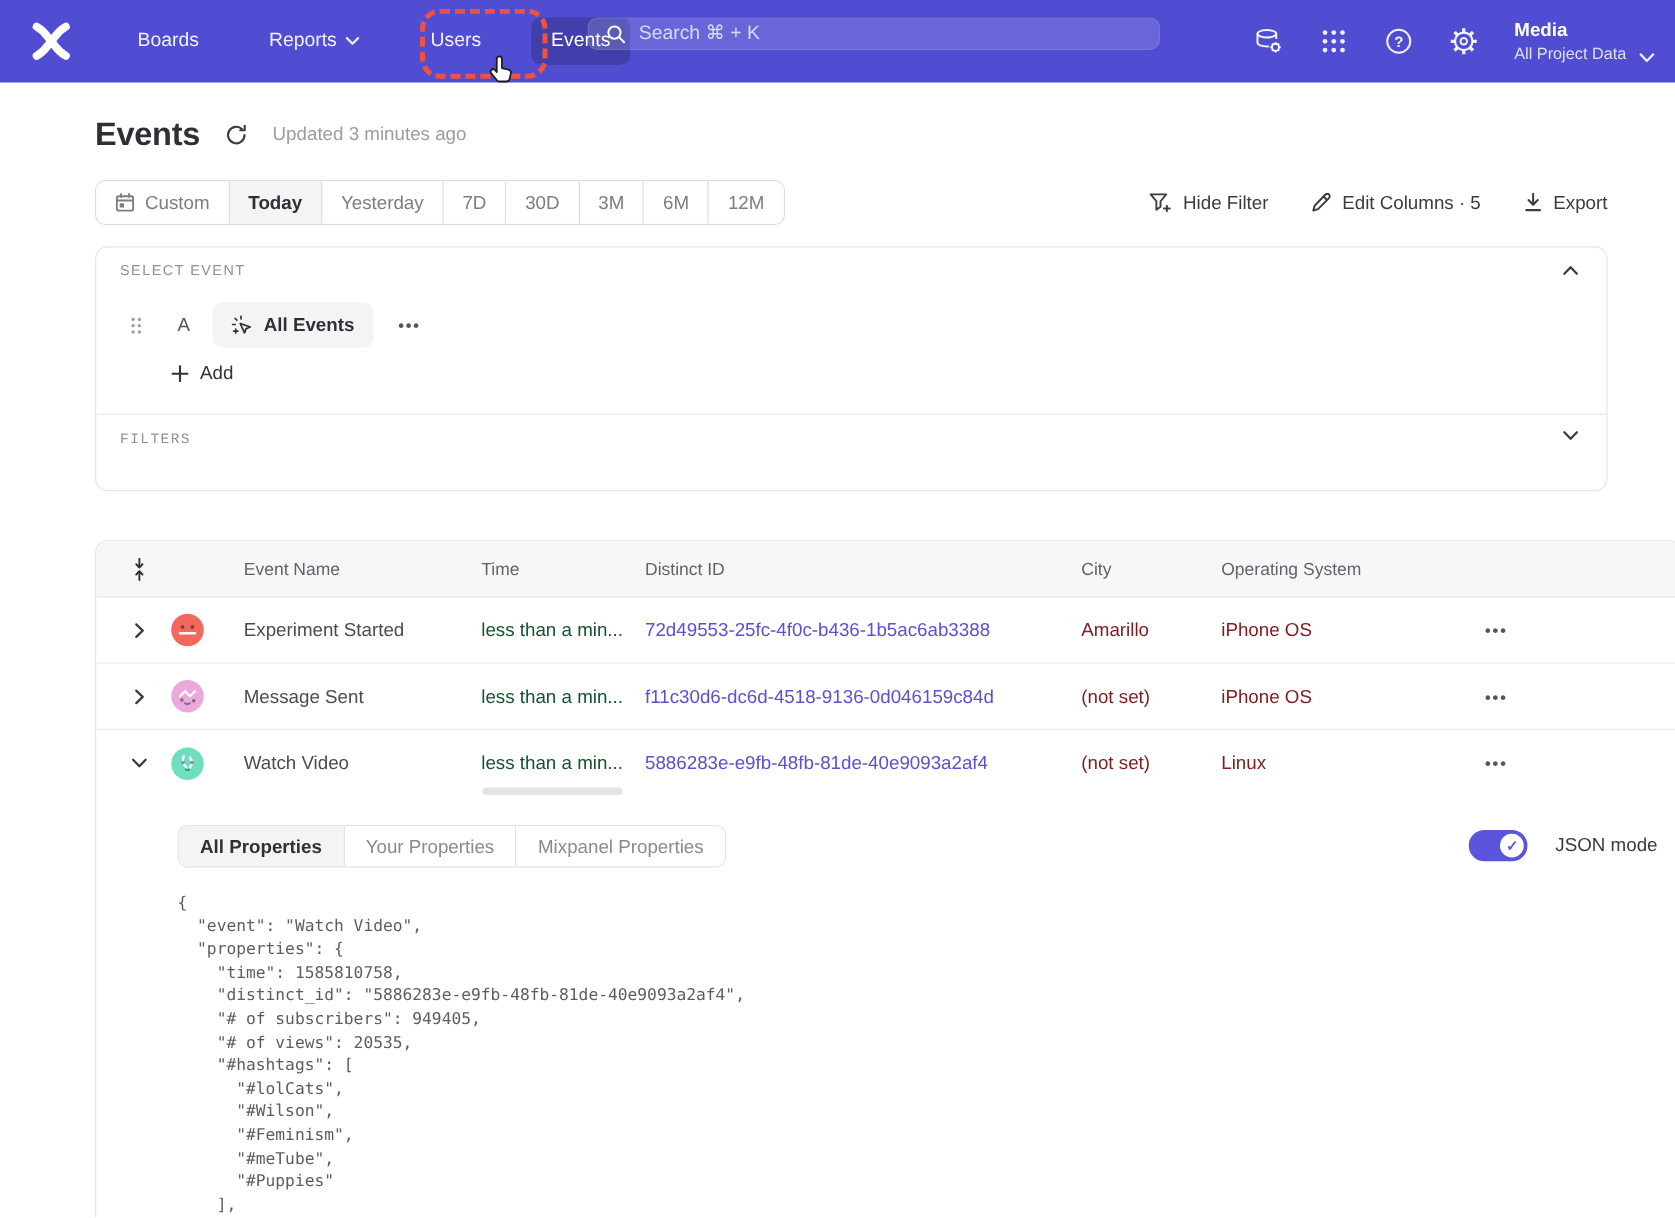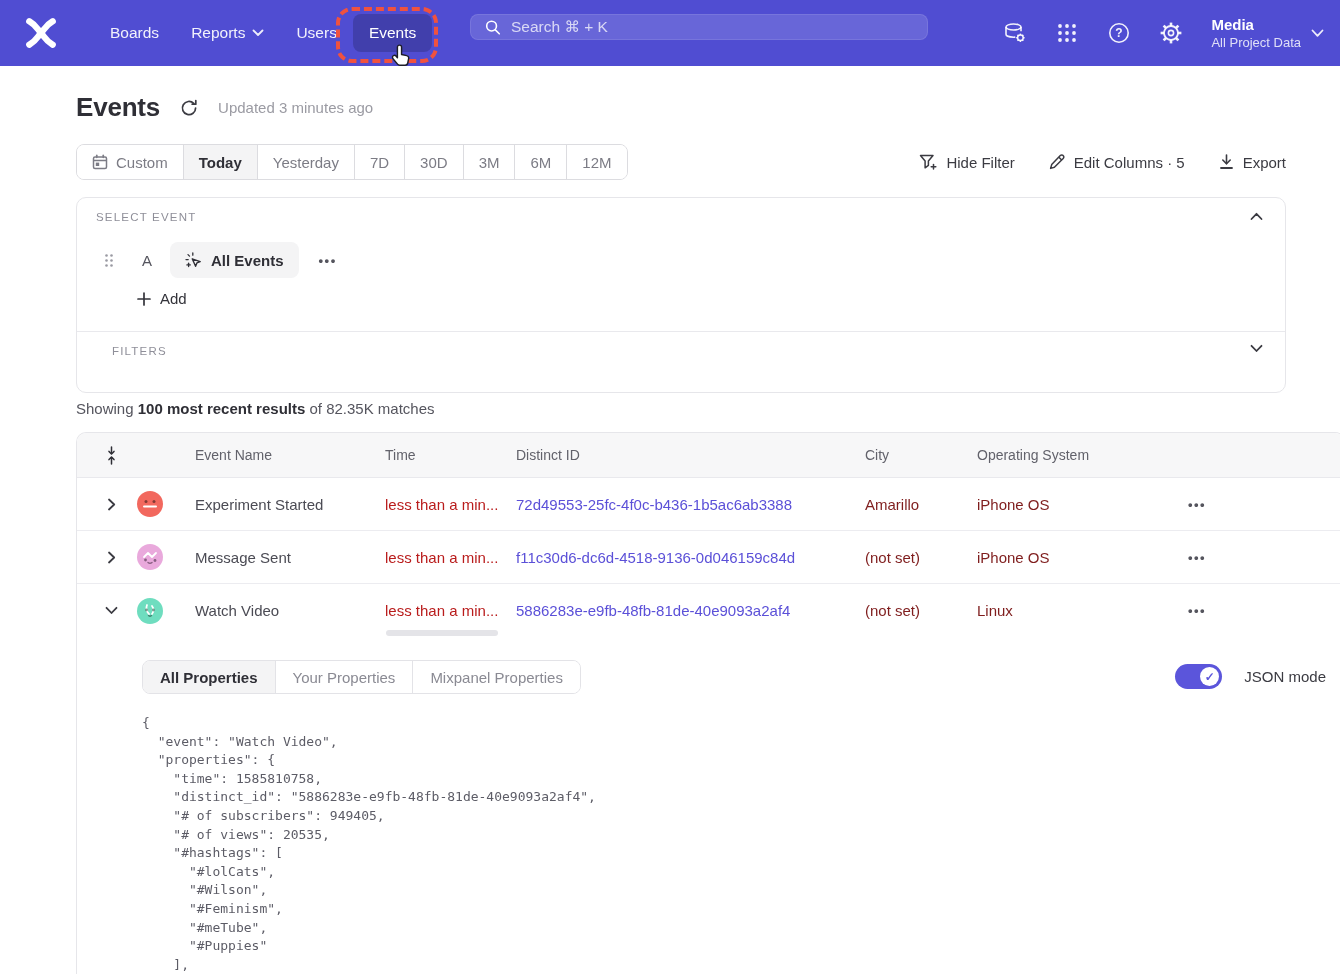--- a/index.html
+++ b/index.html
@@ -9,21 +9,21 @@
     font-family:"Liberation Sans", sans-serif; color:#2f2f36; background:#fff;
   }
   svg { display:block; }
 
   
   .topnav {
     position:absolute; left:0; top:0; width:1340px; height:66px;
     background:#504dd2; display:flex; align-items:center; padding:0 18px 0 24px;
   }
   .logo { width:34px; height:34px; margin-right:36px; flex:0 0 auto; }
-  .nav-items { display:flex; align-items:center; gap:0; }
+  .nav-items { display:flex; align-items:center; gap:24px; }
   .nav-item {
     color:rgba(255,255,255,.92); font-size:15.5px; padding:10px 16px; border-radius:8px;
     display:flex; align-items:center; gap:7px; background:transparent; border:none; cursor:pointer;
     font-family:"Liberation Sans", sans-serif; white-space:nowrap;
   }
   .nav-item.active { background:rgba(0,0,0,.18); color:#fff; }
   .annotation-box {
     position:absolute; left:336px; top:7px; width:102px; height:56px;
     border:4px dashed #f0523f; border-radius:16px; pointer-events:none; z-index:5;
   }
@@ -33,21 +33,21 @@
     background:rgba(255,255,255,.14); border:1px solid rgba(255,255,255,.10);
     border-radius:8px; display:flex; align-items:center; padding:0 14px; gap:10px;
   }
   .nav-search input {
     background:transparent; border:none; outline:none; color:#fff; font-size:15.5px; width:100%;
     font-family:"Liberation Sans", sans-serif;
   }
   .nav-search input::placeholder { color:rgba(255,255,255,.75); }
   .nav-right { position:absolute; right:16px; top:0; height:66px; display:flex; align-items:center; gap:28px; }
   .nav-ico { width:24px; height:24px; cursor:pointer; }
-  .project-switch { display:flex; align-items:center; gap:10px; cursor:pointer; }
+  .project-switch { display:flex; align-items:flex-end; gap:10px; cursor:pointer; }
   .project-name { color:#fff; font-size:15px; font-weight:700; line-height:19px; }
   .project-scope { color:rgba(255,255,255,.82); font-size:13px; line-height:17px; }
 
   
   .title-row { position:absolute; left:76px; top:92px; display:flex; align-items:center; gap:18px; }
   .page-title { font-size:26px; font-weight:700; color:#2f2f36; letter-spacing:-.2px; }
   .refresh-btn { background:none; border:none; cursor:pointer; padding:2px; }
   .updated-text { color:#9b9ba3; font-size:15px; }
 
   
@@ -81,41 +81,41 @@
   .step-letter { margin-left:26px; font-size:15px; color:#55555e; width:14px; text-align:center; }
   .event-chip { margin-left:16px; height:36px; background:#f4f4f5; border:none; border-radius:8px;
     display:flex; align-items:center; gap:9px; padding:0 15px; font-size:15px; font-weight:700;
     color:#2f2f36; cursor:pointer; font-family:"Liberation Sans", sans-serif; }
   .more-btn { margin-left:14px; background:none; border:none; cursor:pointer; color:#55555e;
     font-size:13px; letter-spacing:1.5px; font-weight:700; padding:6px; }
   .add-btn { position:absolute; left:60px; top:92px; display:flex; align-items:center; gap:9px;
     background:none; border:none; cursor:pointer; font-size:15px; font-weight:500; color:#33333a;
     font-family:"Liberation Sans", sans-serif; }
   .qc-divider { position:absolute; left:0; top:133px; width:100%; height:1px; background:#e9e9ed; }
-  .filters-head { position:absolute; left:35px; top:147px; }
+  .filters-head { position:absolute; left:19px; top:147px;font-family:Liberation Mono, monospace; }
   .filters-collapse { position:absolute; right:18px; top:142px; background:none; border:none; cursor:pointer; padding:4px; }
 
   
   .results-line { position:absolute; left:76px; top:400px; font-size:15px; color:#55555e; }
   .results-line b { color:#2f2f36; }
 
   
   .table-card { position:absolute; left:76px; top:432px; width:1269px; height:542px;
     border:1px solid #e6e6ea; border-bottom:none; border-radius:10px 10px 0 0; background:#fff; overflow:hidden; }
   .trow { display:grid; grid-template-columns:40px 58px 190px 131px 349px 112px 203px 1fr;
     align-items:center; padding-left:20px; }
   .thead { height:45px; background:#f7f7f8; border-bottom:1px solid #e9e9ed; }
   .th { font-size:14px; color:#62626b; }
   .tdata { height:53px; border-bottom:1px solid #ececf0; }
   .tdata.expanded { border-bottom:none; }
   .expander { background:none; border:none; cursor:pointer; width:28px; height:28px;
     display:flex; align-items:center; justify-content:center; }
   .avatar { width:26px; height:26px; border-radius:50%; display:flex; align-items:center; justify-content:center; }
   .td-name { font-size:15px; color:#4b4b54; }
-  .td-time { font-size:15px; color:#b91c1c; white-space:nowrap; overflow:hidden; }
+  .td-time { font-size:15px; color:#14532d; white-space:nowrap; overflow:hidden; }
   .td-id { font-size:15px; color:#5b50d8; cursor:pointer; }
   .td-plain { font-size:15px; color:#7f1d1d; }
   .row-more { background:none; border:none; cursor:pointer; color:#55555e; font-size:13px;
     letter-spacing:1.5px; font-weight:700; justify-self:start; padding:6px 8px; }
   .scroll-strip { position:absolute; left:309px; top:197px; width:112px; height:6px;
     background:#e4e4e8; border-radius:3px; }
 
   
   .tab-group { position:absolute; left:65px; top:227px; display:flex; height:34px;
     border:1px solid #e3e3e7; border-radius:8px; overflow:hidden; background:#fff; }
@@ -333,21 +333,20 @@
 
     <div class="qc-divider"></div>
     <div class="filters-head section-label">FILTERS</div>
     <button class="filters-collapse">
       <svg width="13" height="9" viewBox="0 0 13 9">
         <polyline points="1.5,1.8 6.5,7 11.5,1.8" fill="none" stroke="#3b3b42" stroke-width="1.8" stroke-linecap="round" stroke-linejoin="round"></polyline>
       </svg>
     </button>
   </section>
 
-  <p class="results-line"><span>Showing </span><b>100 most recent results</b><span> of 82.35K matches</span></p>
 
   <section class="table-card">
 
     <div class="trow thead">
       <button class="expander">
         <svg width="11" height="19" viewBox="0 0 11 19">
           <g stroke="#2f2f36" stroke-width="1.5" stroke-linecap="round" stroke-linejoin="round" fill="none">
             <line x1="5.5" y1="1" x2="5.5" y2="7.6"></line>
               <polyline points="3,5.4 5.5,8 8,5.4"></polyline>
             <line x1="5.5" y1="18" x2="5.5" y2="11.4"></line>

